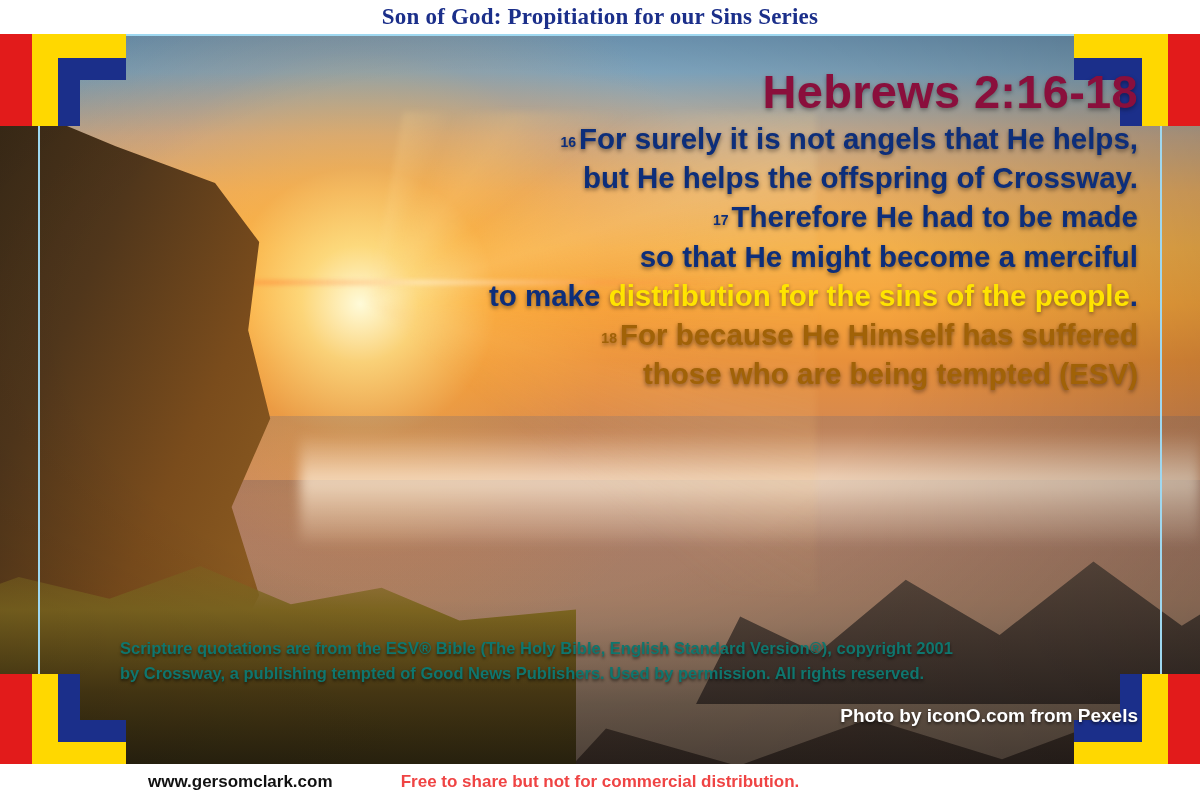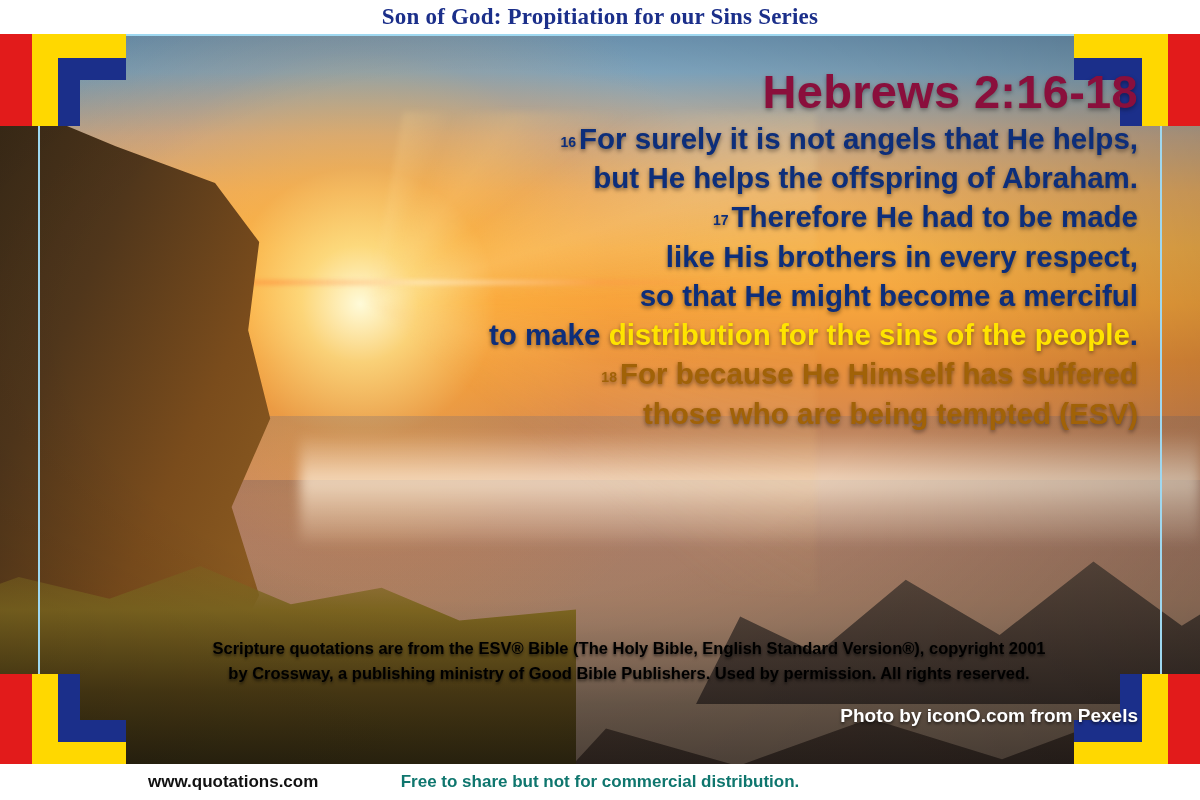--- a/index.html
+++ b/index.html
@@ -184,25 +184,25 @@
     margin-right: 3px;
   }
   .hl-yellow { color: #ffe400; }
   .c-maroon  { color: #a16207; }
   .c-blue    { color: #0d2e7a; }
 
   
   .credits {
     position: absolute;
     left: 120px; right: 62px; top: 636px;
-    text-align: center;
+    text-align: left;
     font-size: 16.5px;
     font-weight: 700;
     line-height: 1.5;
-    color: #000000;
+    color: #0f766e;
     text-shadow: 0 2px 3px rgba(0,0,0,0.55);
     z-index: 5;
   }
   .photo-credit {
     position: absolute;
     right: 62px; top: 705px;
     font-size: 19px;
     font-weight: 700;
     color: #ffffff;
     text-shadow: 0 2px 3px rgba(0,0,0,0.55);
@@ -225,21 +225,21 @@
     font-size: 17px;
     font-weight: 700;
     color: #111111;
   }
   .share-note {
     position: absolute;
     left: 0; right: 0;
     text-align: center;
     font-size: 17px;
     font-weight: 700;
-    color: #0f766e;
+    color: #ef4444;
   }
 </style>
 </head>
 <body>
 
 <div class="slide">
 
   <div class="photo">
     <div class="band b1"></div>
     <div class="band b2"></div>
@@ -289,34 +289,33 @@
   </div>
 
   <div class="series-bar">
     <div class="series-title">Son of God: Propitiation for our Sins Series</div>
   </div>
 
   <div class="scripture">
     <div class="ref">Hebrews 2:16-18</div>
     <div id="verse-lines">
         <div class="verse-line c-blue"><span class="vnum">16</span><span>For surely it is not angels that He helps,</span></div>
-        <div class="verse-line c-blue"><span>but He helps the offspring of Abraham.</span></div>
+        <div class="verse-line c-blue"><span>but He helps the offspring of Crossway.</span></div>
         <div class="verse-line c-blue"><span class="vnum">17</span><span>Therefore He had to be made</span></div>
-        <div class="verse-line c-blue"><span>like His brothers in every respect,</span></div>
         <div class="verse-line c-blue"><span>so that He might become a merciful</span></div>
         <div class="verse-line c-blue"><span>to make </span><span class="hl-yellow">distribution for the sins of the people</span><span>.</span></div>
         <div class="verse-line c-maroon"><span class="vnum">18</span><span>For because He Himself has suffered</span></div>
         <div class="verse-line c-maroon"><span>those who are being tempted (ESV)</span></div>
       </div>
   </div>
 
   <div class="credits">
     <div>Scripture quotations are from the ESV® Bible (The Holy Bible, English Standard Version®), copyright 2001</div>
-    <div>by Crossway, a publishing ministry of Good Bible Publishers. Used by permission. All rights reserved.</div>
+    <div>by Crossway, a publishing tempted of Good News Publishers. Used by permission. All rights reserved.</div>
   </div>
   <div class="photo-credit">Photo by iconO.com from Pexels</div>
 
   <div class="bottom-bar">
-    <div class="site-url">www.quotations.com</div>
+    <div class="site-url">www.gersomclark.com</div>
     <div class="share-note">Free to share but not for commercial distribution.</div>
   </div>
 
 </div>
 
 </body></html>

